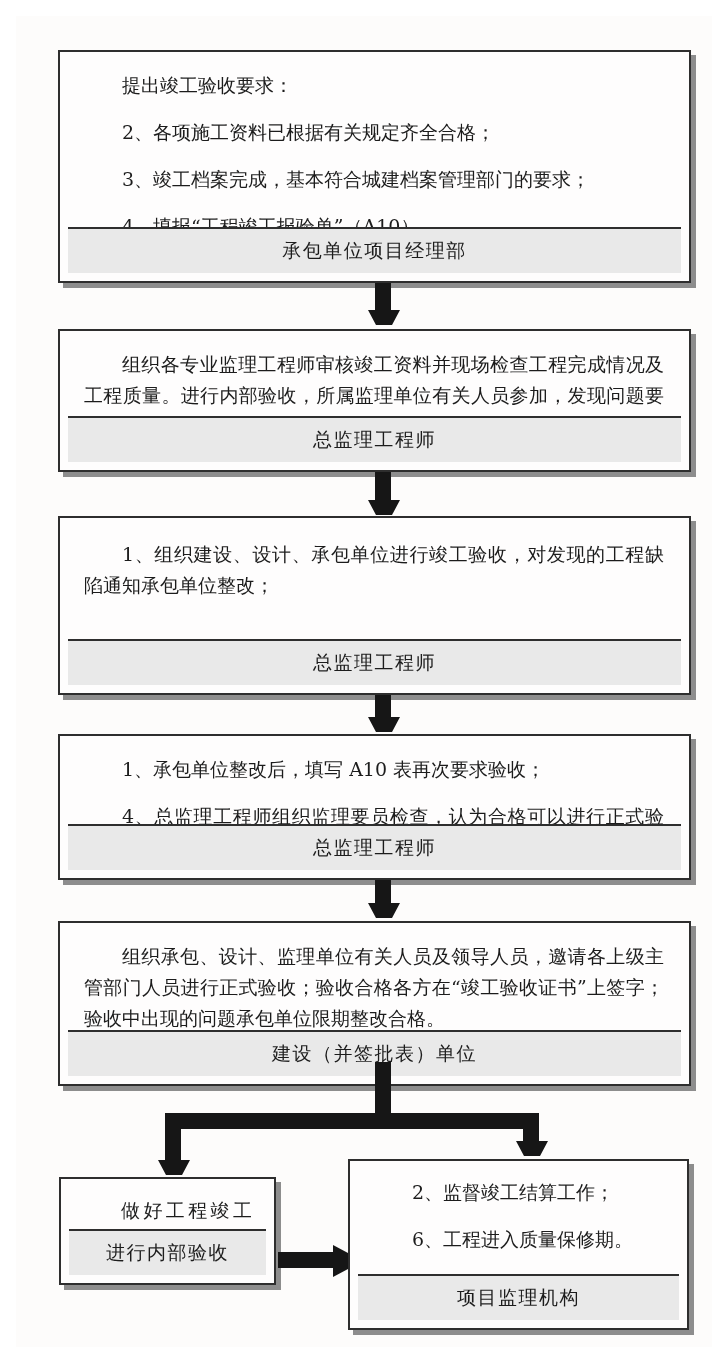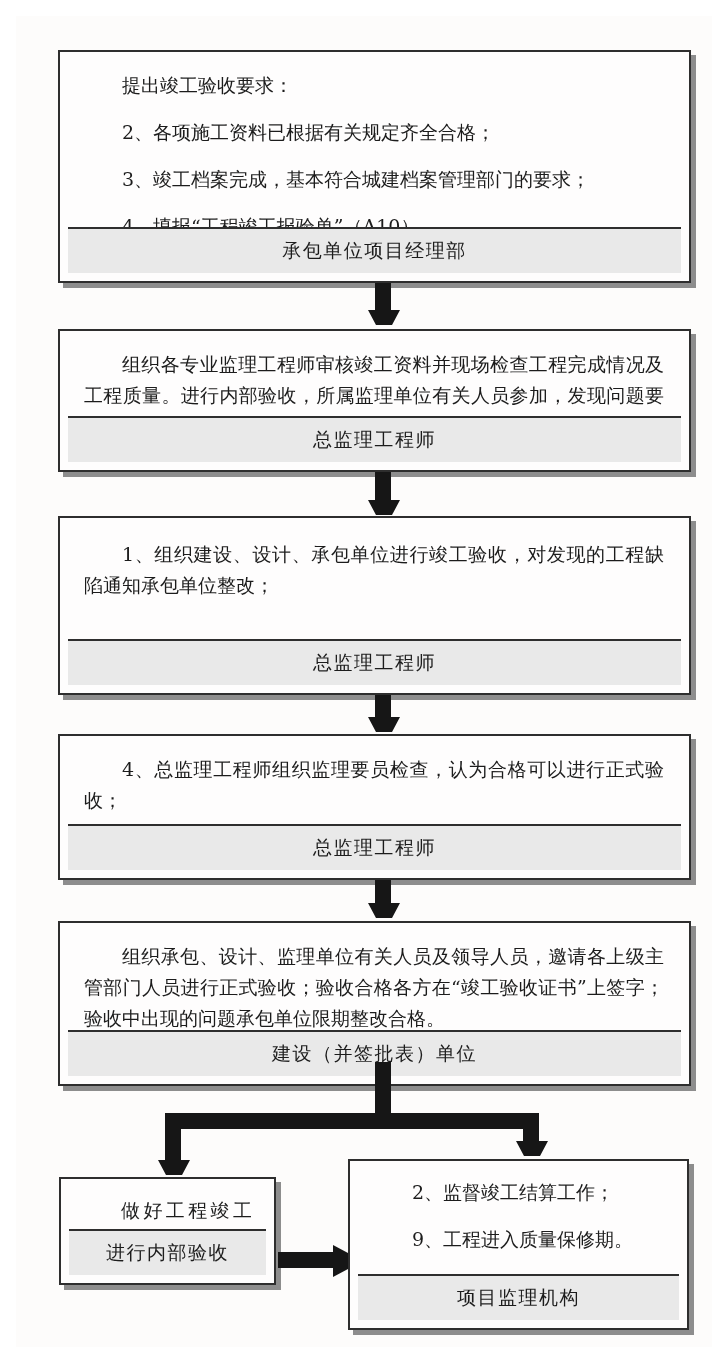--- a/index.html
+++ b/index.html
@@ -90,20 +90,21 @@
       <p>1、组织建设、设计、承包单位进行竣工验收，对发现的工程缺陷通知承包单位整改；</p>
     </div>
     <div class="actor">总监理工程师</div>
   </div>
 
   <div class="vline" style="left:359px; top:679px; height:23px;"></div>
   <div class="tri-down" style="left:352px; top:701px;"></div>
 
   <div class="step" style="left:42px; top:718px; width:633px; height:146px;">
     <div class="content">
+      <p>1、承包单位整改后，填写 A10 表再次要求验收；</p>
       <p>4、总监理工程师组织监理要员检查，认为合格可以进行正式验收；</p>
       <p>3、总监理工程师签复表（A10）。</p>
     </div>
     <div class="actor">总监理工程师</div>
   </div>
 
   <div class="vline" style="left:359px; top:864px; height:24px;"></div>
   <div class="tri-down" style="left:352px; top:887px;"></div>
 
   <div class="step" style="left:42px; top:905px; width:633px; height:165px;">
@@ -126,18 +127,18 @@
     </div>
     <div class="actor">进行内部验收</div>
   </div>
 
   <div class="hline" style="left:262px; top:1236px; width:56px;"></div>
   <div class="tri-right" style="left:317px; top:1229px;"></div>
 
   <div class="step" style="left:332px; top:1143px; width:341px; height:171px;">
     <div class="content" style="padding-top:0;">
       <p>2、监督竣工结算工作；</p>
-      <p>9、工程进入质量保修期。</p>
+      <p>6、工程进入质量保修期。</p>
     </div>
     <div class="actor">项目监理机构</div>
   </div>
 
 </div>
 
 </body></html>

